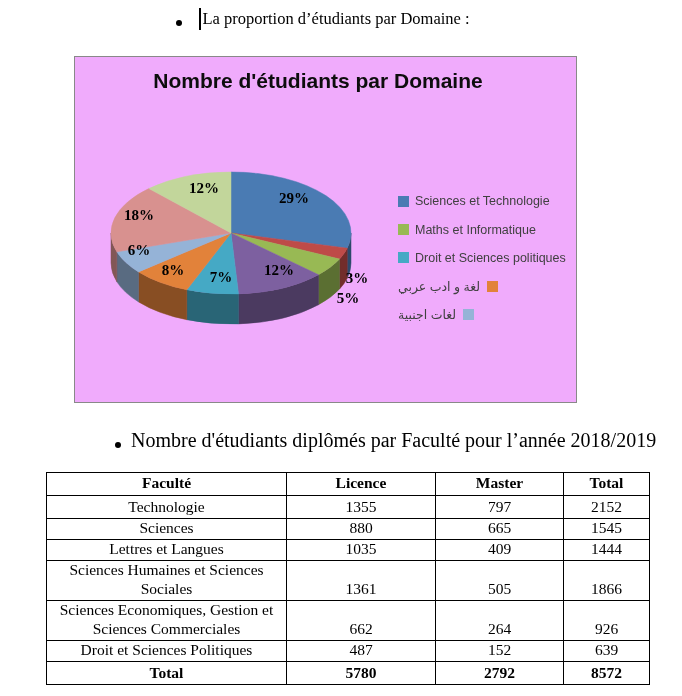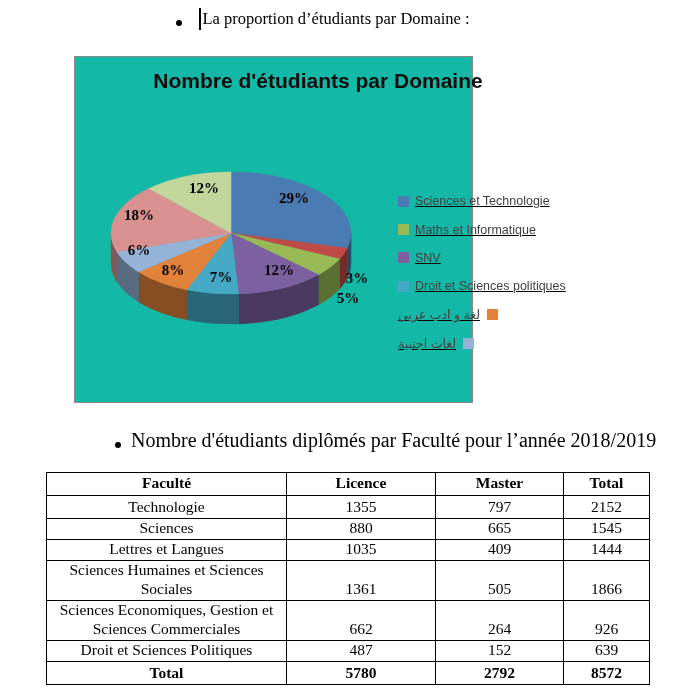--- a/index.html
+++ b/index.html
@@ -10,35 +10,35 @@
   
   .heading{position:absolute;display:flex;align-items:center;font-weight:normal;white-space:nowrap;}
   .bullet{width:6px;height:6px;border-radius:50%;background:#000;display:inline-block;margin-top:8px;flex:0 0 auto;}
   .h1{left:176px;top:8px;font-size:16.5px;}
   .h1 .bullet{margin-right:13px;}
   .h2{left:115px;top:429px;font-size:20px;}
   .h2 .bullet{margin-right:10px;}
   .caret{display:inline-block;width:1.5px;height:22px;background:#000;margin:0 2px 0 4px;flex:0 0 auto;}
   
   .chart-frame{
-    position:absolute;left:74px;top:56px;width:399px;height:347px;
-    border:1.5px solid #898989;background:#14b8a6;box-sizing:border-box;
+    position:absolute;left:74px;top:56px;width:503px;height:347px;
+    border:1.5px solid #898989;background:#f0abfc;box-sizing:border-box;
   }
   .chart-title{
     position:absolute;left:0;top:12px;width:486px;text-align:center;
     font-family:"Liberation Sans","DejaVu Sans",sans-serif;
     font-weight:bold;font-size:21px;color:#0d0d0d;letter-spacing:0;
   }
   .pie-svg{position:absolute;left:0;top:0;}
   .pie-label{
     position:absolute;transform:translate(-50%,-50%);
     font-family:"Liberation Serif","DejaVu Serif",serif;
     font-weight:bold;font-size:15px;color:#000;white-space:nowrap;
   }
-  .legend{position:absolute;left:323px;top:130px;display:flex;flex-direction:column;text-decoration:underline;}
+  .legend{position:absolute;left:323px;top:130px;display:flex;flex-direction:column;}
   .legend-item{height:28.4px;display:flex;align-items:center;
     font-family:"Liberation Sans","DejaVu Sans",sans-serif;font-size:12.5px;color:#404040;white-space:nowrap;}
   .legend-marker{width:11px;height:11px;display:inline-block;flex:0 0 auto;}
   .legend-item .legend-marker{margin-right:6px;}
   .legend-item.rtl .legend-marker{margin-right:0;margin-left:7px;order:2;}
   .legend-item.rtl .legend-label{order:1;direction:rtl;}
   
   .fac-table{
     position:absolute;left:46px;top:472px;width:603px;
     border-collapse:collapse;table-layout:fixed;
@@ -95,24 +95,20 @@
         <div class="pie-label" style="left: 129px; top: 131px;">12%</div>
       </div>
     <div id="legend" class="legend">
         <div class="legend-item">
           <span class="legend-marker" style="background: rgb(74, 123, 179);"></span>
           <span class="legend-label">Sciences et Technologie</span>
         </div>
         <div class="legend-item">
           <span class="legend-marker" style="background: rgb(152, 185, 84);"></span>
           <span class="legend-label">Maths et Informatique</span>
-        </div>
-        <div class="legend-item">
-          <span class="legend-marker" style="background: rgb(125, 96, 160);"></span>
-          <span class="legend-label">SNV</span>
         </div>
         <div class="legend-item">
           <span class="legend-marker" style="background: rgb(69, 169, 197);"></span>
           <span class="legend-label">Droit et Sciences politiques</span>
         </div>
         <div class="legend-item rtl">
           <span class="legend-marker" style="background: rgb(226, 130, 58);"></span>
           <span class="legend-label">لغة و ادب عربي</span>
         </div>
         <div class="legend-item rtl">

